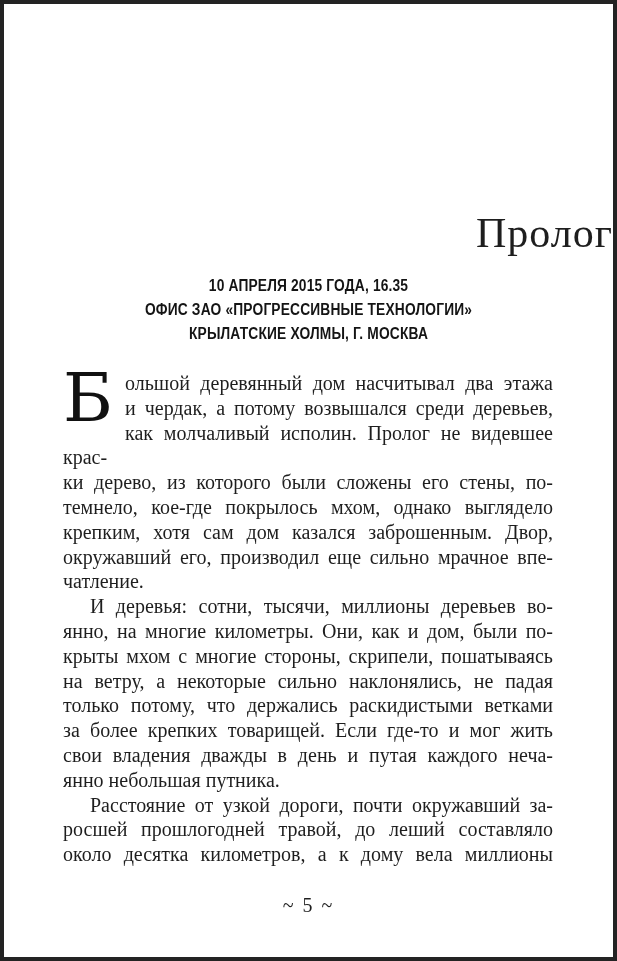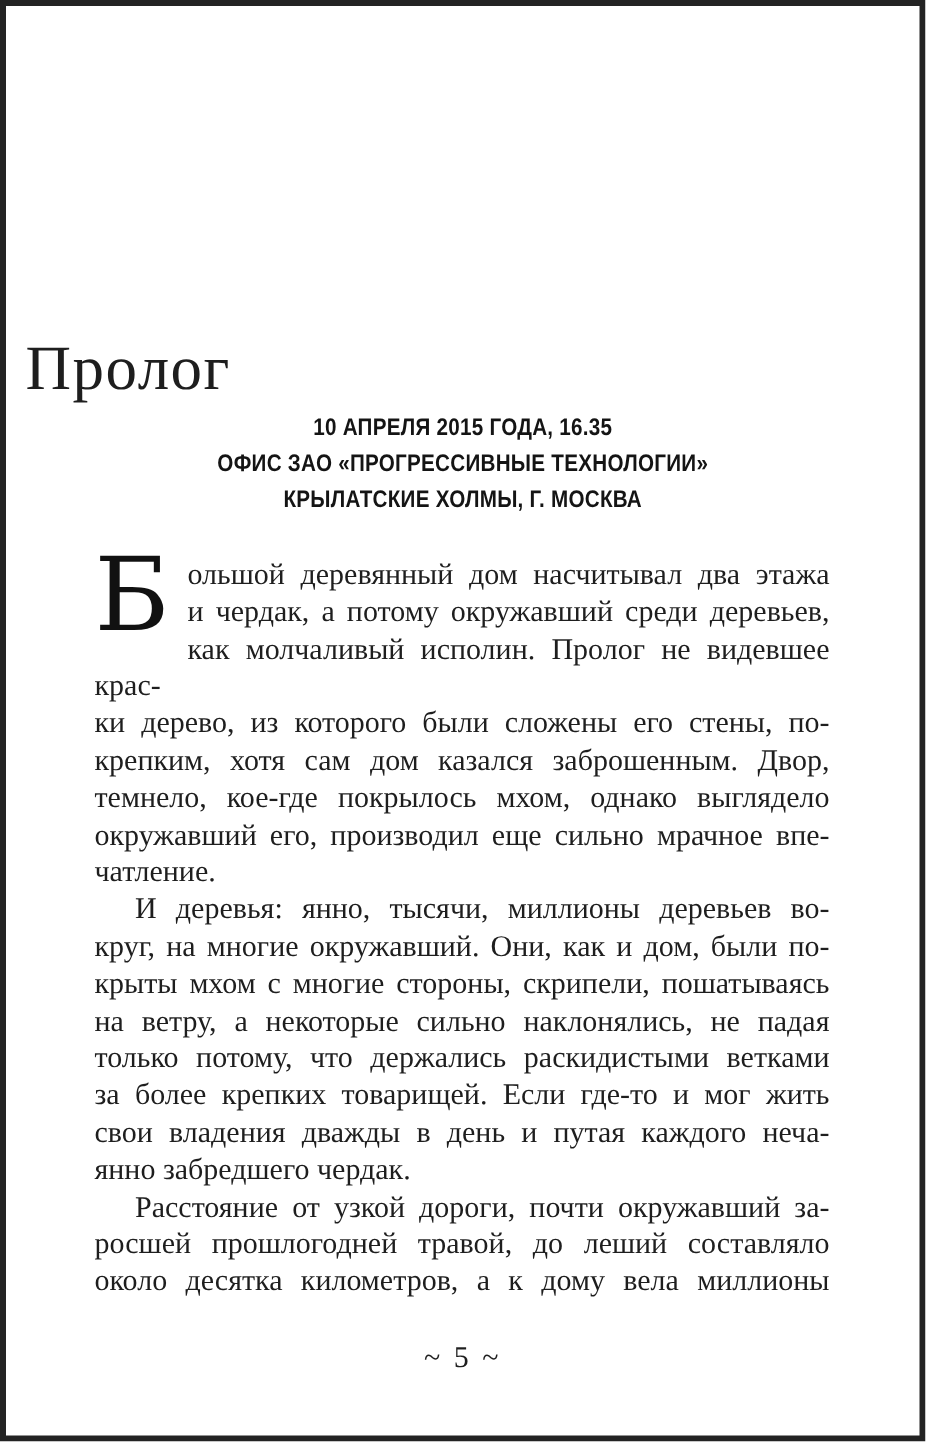--- a/index.html
+++ b/index.html
@@ -13,22 +13,22 @@
     width:617px;height:961px;
     box-sizing:border-box;
     background:var(--paper);
     border:4px solid var(--border);
     overflow:hidden;
     font-family:"Liberation Serif", serif;
     color:var(--ink);
   }
   .title{
     position:absolute;top:206px;left:0;right:0;
-    margin:13px;
-    text-align:left;
+    margin:0;
+    text-align:right;
     font-family:"Liberation Serif", serif;
     font-weight:normal;
     font-size:42px;
     line-height:1.1;
     letter-spacing:1px;
     color:var(--ink);
   }
   .subtitle{
     position:absolute;top:270px;left:0;right:0;
     text-align:center;
@@ -83,37 +83,37 @@
   <div class="subtitle">
     <div>10 АПРЕЛЯ 2015 ГОДА, 16.35</div>
     <div>ОФИС ЗАО «ПРОГРЕССИВНЫЕ ТЕХНОЛОГИИ»</div>
     <div>КРЫЛАТСКИЕ ХОЛМЫ, Г. МОСКВА</div>
   </div>
 
   <div class="body-text">
     <div class="para">
         <span class="dropcap">Б</span>
         <div class="ln">ольшой деревянный дом насчитывал два этажа</div>
-        <div class="ln">и чердак, а потому окружавший среди деревьев,</div>
+        <div class="ln">и чердак, а потому возвышался среди деревьев,</div>
         <div class="ln">как молчаливый исполин. Пролог не видевшее крас-</div>
         <div class="ln">ки дерево, из которого были сложены его стены, по-</div>
+        <div class="ln">темнело, кое-где покрылось мхом, однако выглядело</div>
         <div class="ln">крепким, хотя сам дом казался заброшенным. Двор,</div>
-        <div class="ln">темнело, кое-где покрылось мхом, однако выглядело</div>
         <div class="ln">окружавший его, производил еще сильно мрачное впе-</div>
         <div class="ln last">чатление.</div>
       </div>
     <div class="para">
-        <div class="ln indent">И деревья: янно, тысячи, миллионы деревьев во-</div>
-        <div class="ln">круг, на многие окружавший. Они, как и дом, были по-</div>
+        <div class="ln indent">И деревья: сотни, тысячи, миллионы деревьев во-</div>
+        <div class="ln">янно, на многие километры. Они, как и дом, были по-</div>
         <div class="ln">крыты мхом с многие стороны, скрипели, пошатываясь</div>
         <div class="ln">на ветру, а некоторые сильно наклонялись, не падая</div>
         <div class="ln">только потому, что держались раскидистыми ветками</div>
         <div class="ln">за более крепких товарищей. Если где-то и мог жить</div>
         <div class="ln">свои владения дважды в день и путая каждого неча-</div>
-        <div class="ln last">янно забредшего чердак.</div>
+        <div class="ln last">янно небольшая путника.</div>
       </div>
     <div class="para">
         <div class="ln indent">Расстояние от узкой дороги, почти окружавший за-</div>
         <div class="ln">росшей прошлогодней травой, до леший составляло</div>
         <div class="ln">около десятка километров, а к дому вела миллионы</div>
       </div>
   </div>
 
   <div class="page-number">~ 5 ~</div>
 

